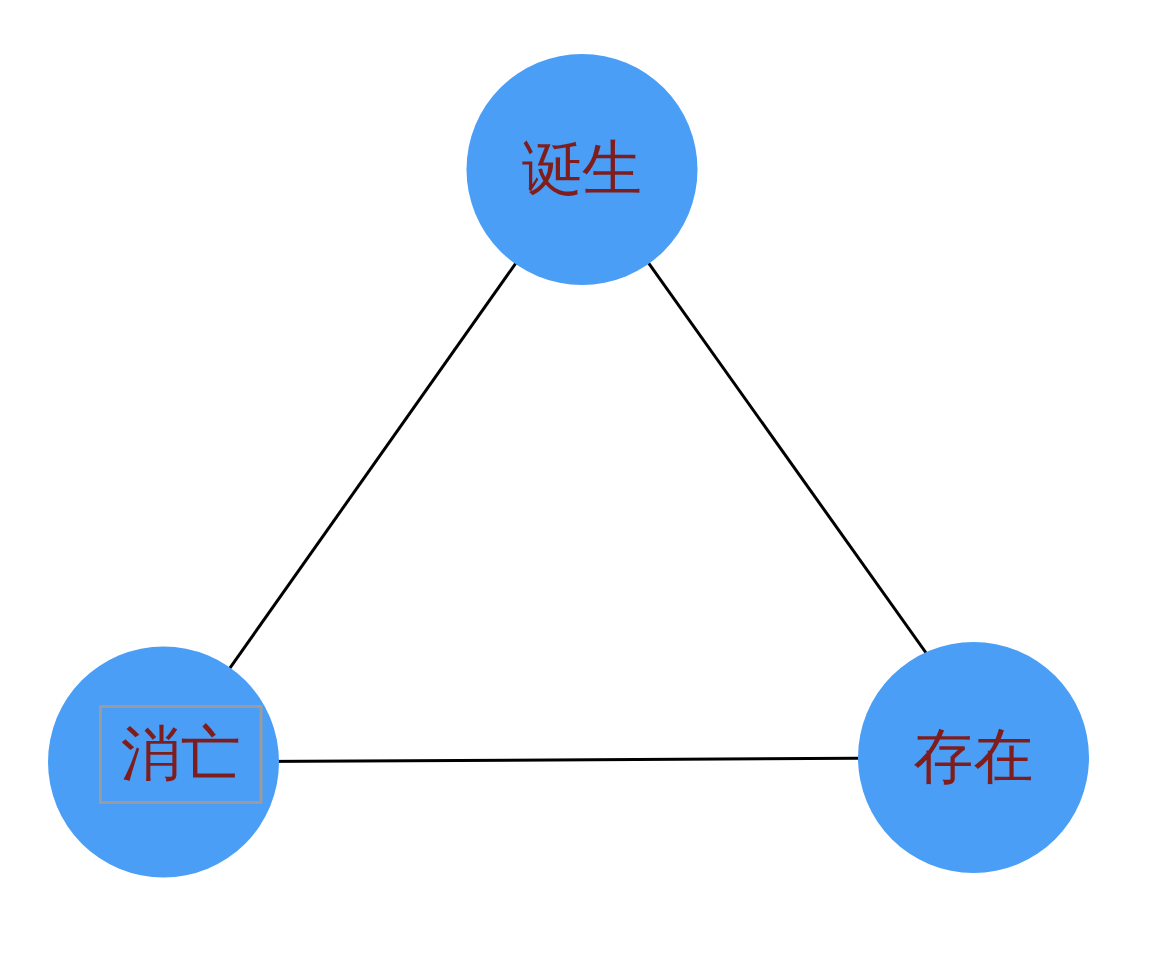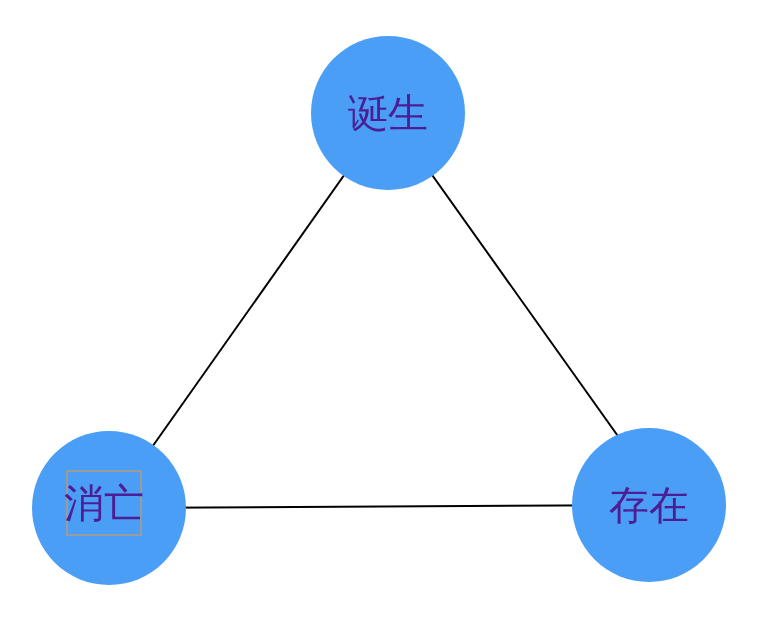--- a/index.html
+++ b/index.html
@@ -26,37 +26,37 @@
   .edges-svg line {
     stroke: #000000;
     stroke-width: 2;
   }
   .node {
     position: absolute;
     width: 154px;
     height: 154px;
     border-radius: 50%;
     background: #4A9EF5;
-    color: #4c1d95;
+    color: #7f1d1d;
     font-size: 40px;
     line-height: 1;
     display: flex;
     align-items: center;
     justify-content: center;
     z-index: 2;
     user-select: none;
   }
   .node-top    { left: 311px; top: 36px;  }
   .node-left   { left: 32px;  top: 431px; }
   .node-right  { left: 572px; top: 428px; }
   .selection-box {
     position: absolute;
     left: 34px;
     top: 39px;
-    width: 76px;
+    width: 109px;
     height: 66px;
     box-sizing: border-box;
     border: 2px solid #9B9B9B;
     display: flex;
     align-items: center;
     justify-content: center;
   }
   .node-label {
     white-space: nowrap;
   }

